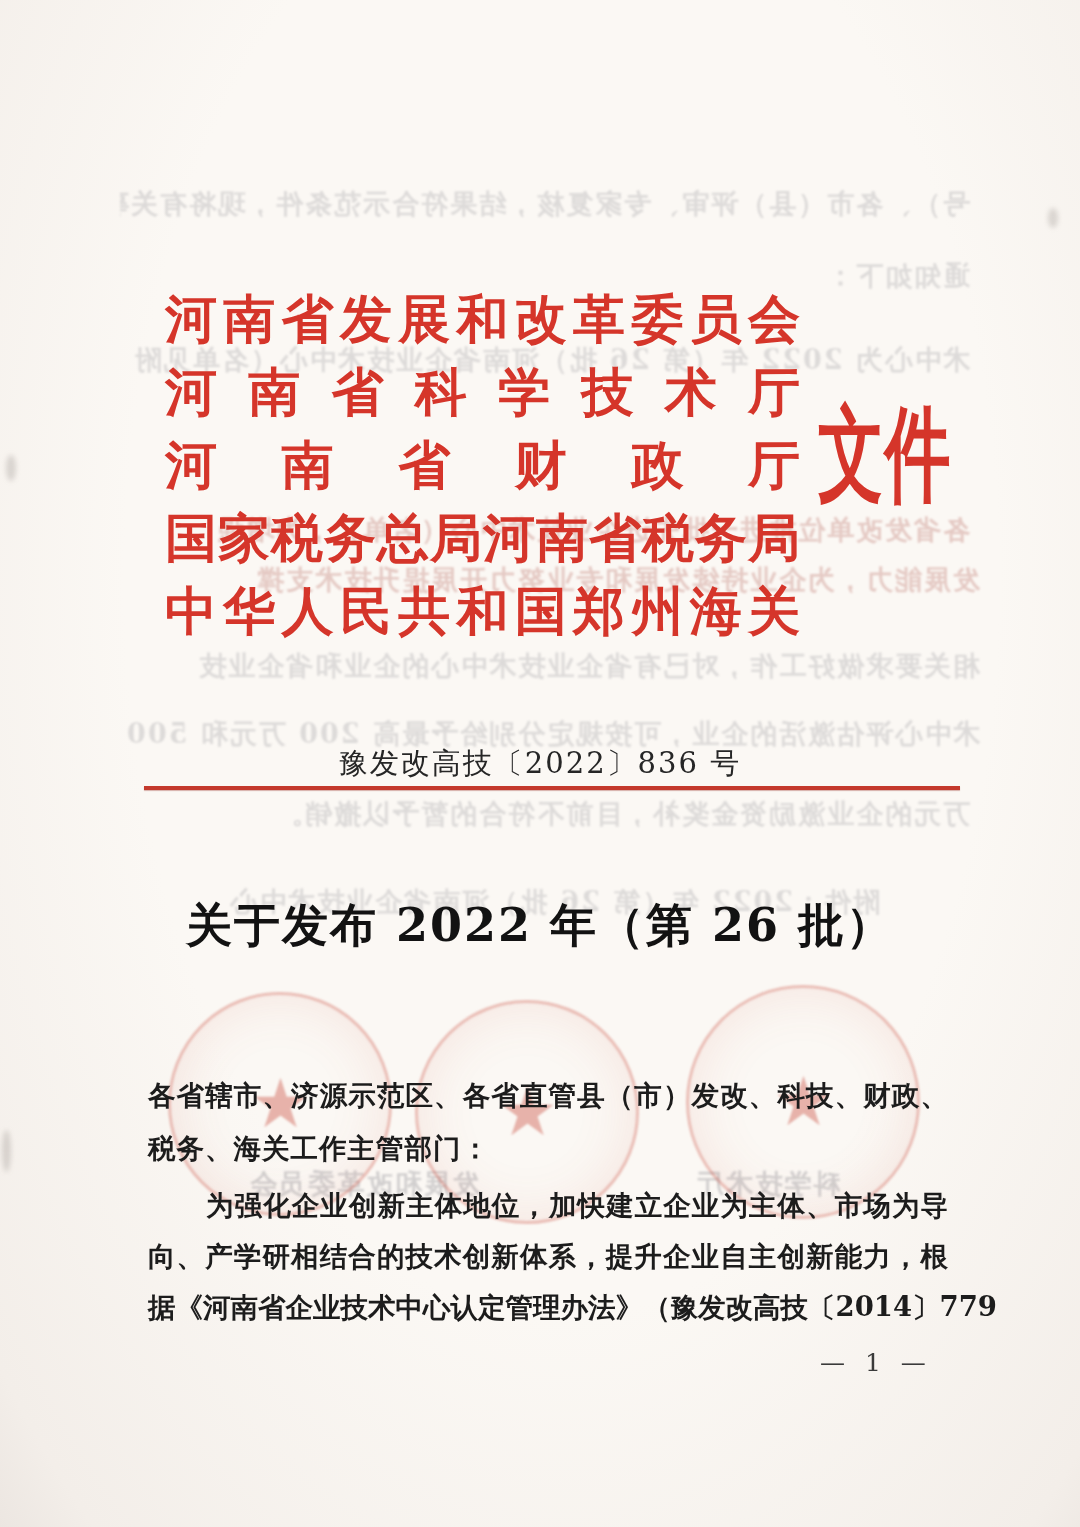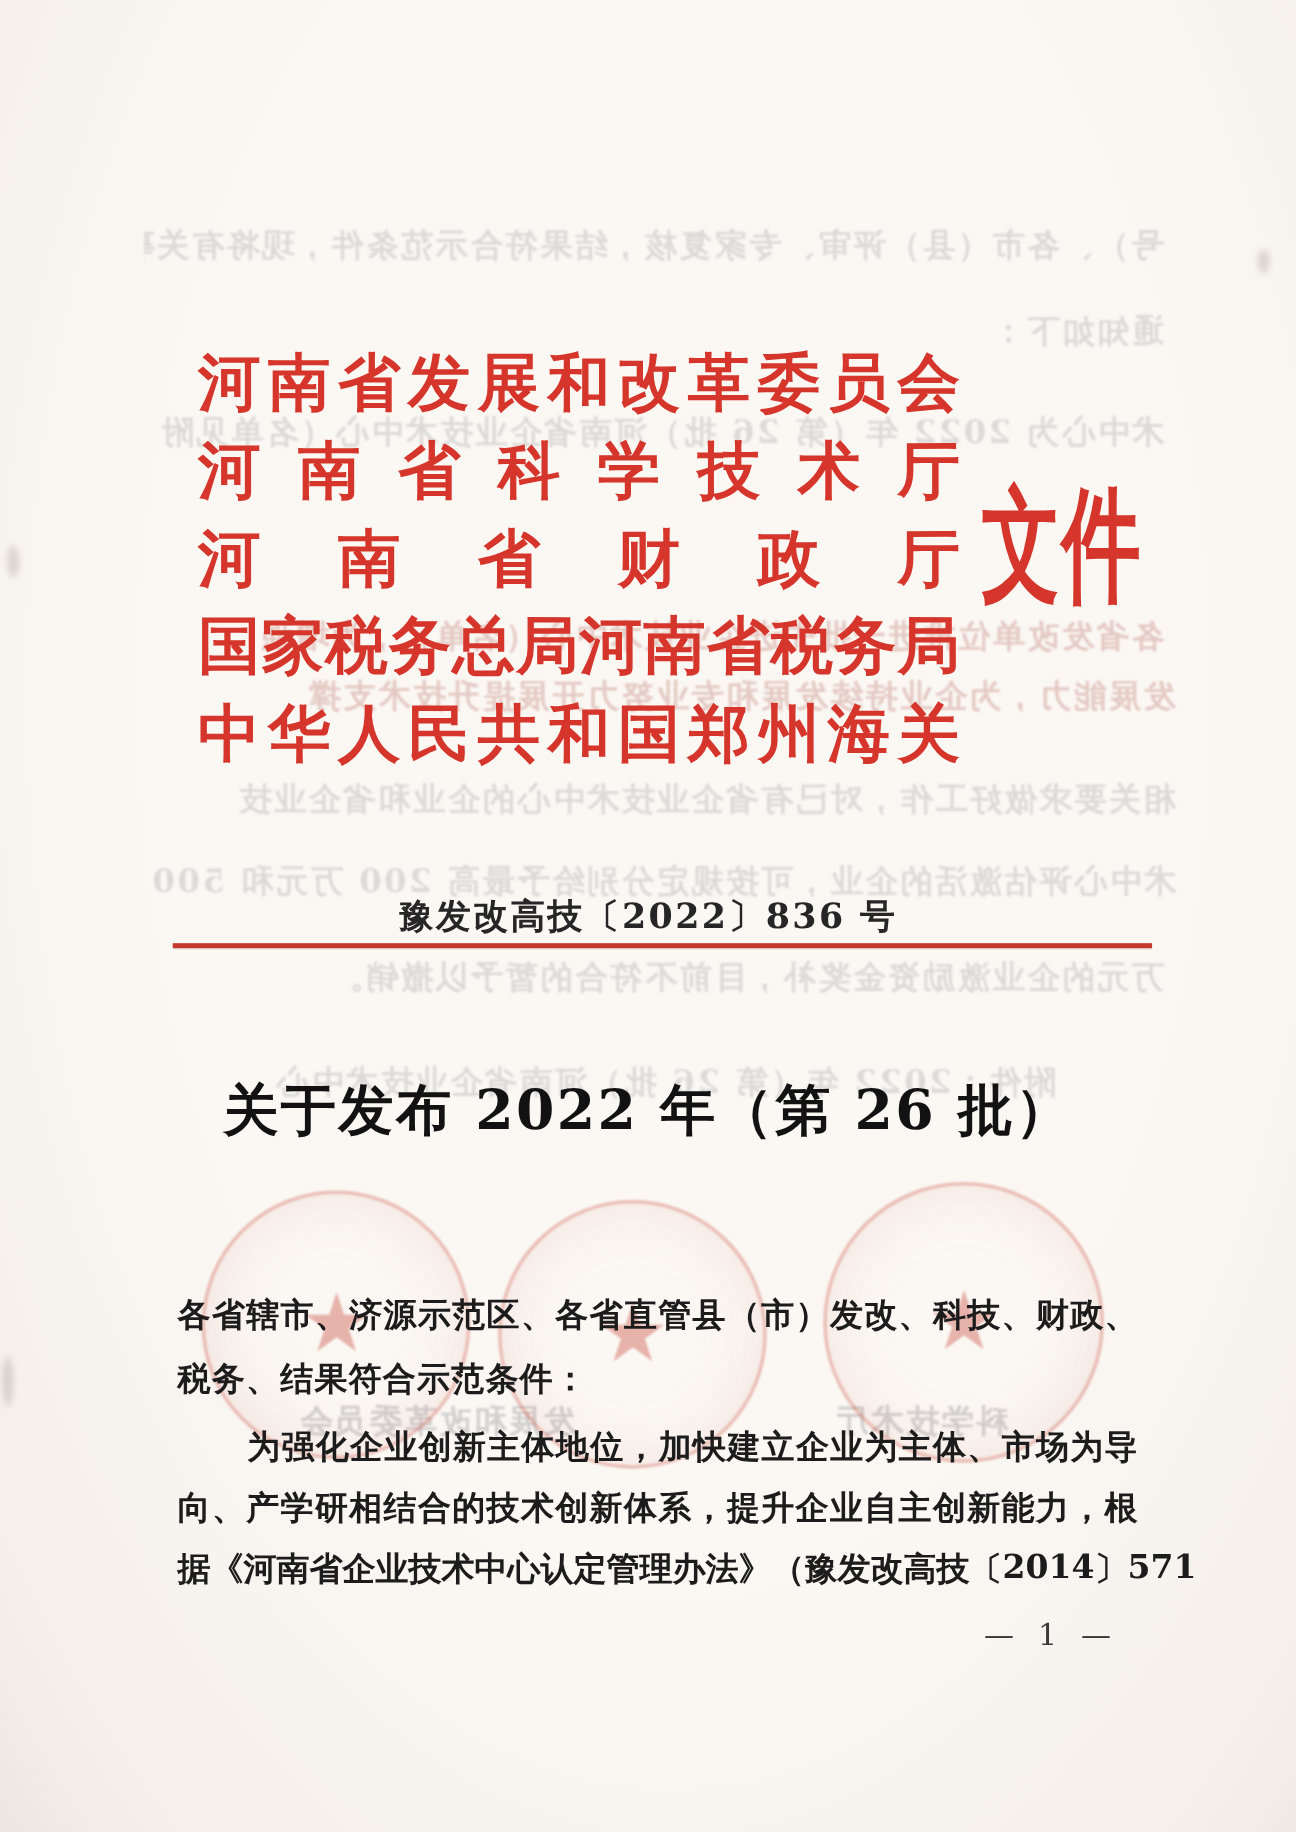--- a/index.html
+++ b/index.html
@@ -47,21 +47,21 @@
     height:73px;display:flex;justify-content:space-between;align-items:center;
     font-size:52px;font-weight:700;color:var(--red);white-space:nowrap;
   }
   .doc-type{
     position:absolute;left:818px;top:402px;font-size:104px;font-weight:700;
     color:var(--red);line-height:1;letter-spacing:2px;white-space:nowrap;
     transform:scaleX(.63);transform-origin:0 0;
   }
   .doc-number{
     position:absolute;left:0;top:744px;width:100%;text-align:center;
-    font-size:29px;color:#262626;letter-spacing:2px;font-weight:700;
+    font-size:29px;color:#262626;letter-spacing:2px;font-weight:400;
   }
   .red-line{
     position:absolute;left:144px;top:786px;width:816px;height:4px;
     background:#c4392c;box-shadow:0 1px 1px rgba(150,40,30,.35);
   }
   
   .title{
     position:absolute;left:0;top:896px;width:100%;text-align:center;
     font-size:46px;font-weight:700;color:#121212;letter-spacing:2px;line-height:58px;
   }
@@ -206,21 +206,21 @@
       <span>发</span>
       <span>改</span>
       <span>、</span>
       <span>科</span>
       <span>技</span>
       <span>、</span>
       <span>财</span>
       <span>政</span>
       <span>、</span>
     </div>
-  <div class="body-line bl1">税务、结果符合示范条件：</div>
+  <div class="body-line bl1">税务、海关工作主管部门：</div>
   <div class="body-line bl2" style="display: flex; justify-content: space-between; flex-wrap: nowrap;">
       <span>为</span>
       <span>强</span>
       <span>化</span>
       <span>企</span>
       <span>业</span>
       <span>创</span>
       <span>新</span>
       <span>主</span>
       <span>体</span>
@@ -293,21 +293,21 @@
       <span>》</span>
       <span>（</span>
       <span>豫</span>
       <span>发</span>
       <span>改</span>
       <span>高</span>
       <span>技</span>
       <span>〔</span>
       <span>2014</span>
       <span>〕</span>
-      <span>571</span>
+      <span>779</span>
     </div>
 
   <div class="page-number">— 1 —</div>
 
   <div class="smudge m0"></div>
   <div class="smudge m1"></div>
   <div class="smudge m2"></div>
 
 </div>
 

